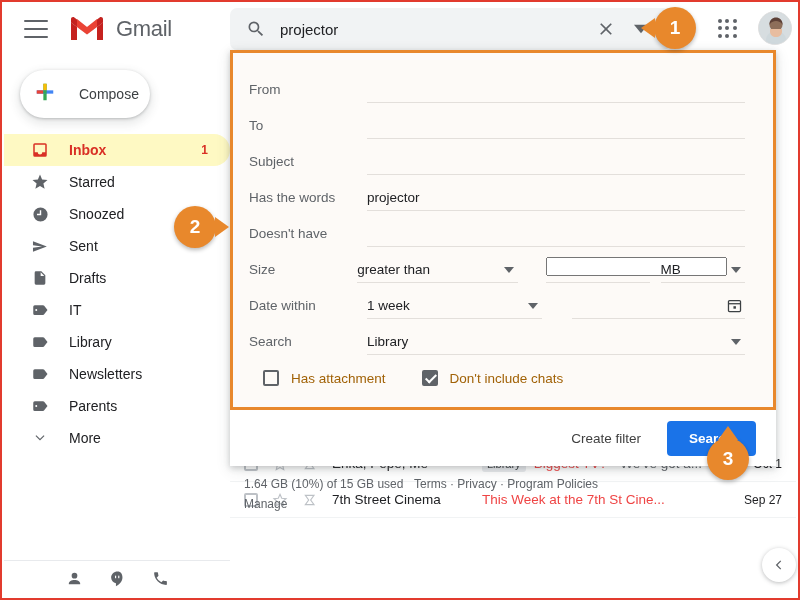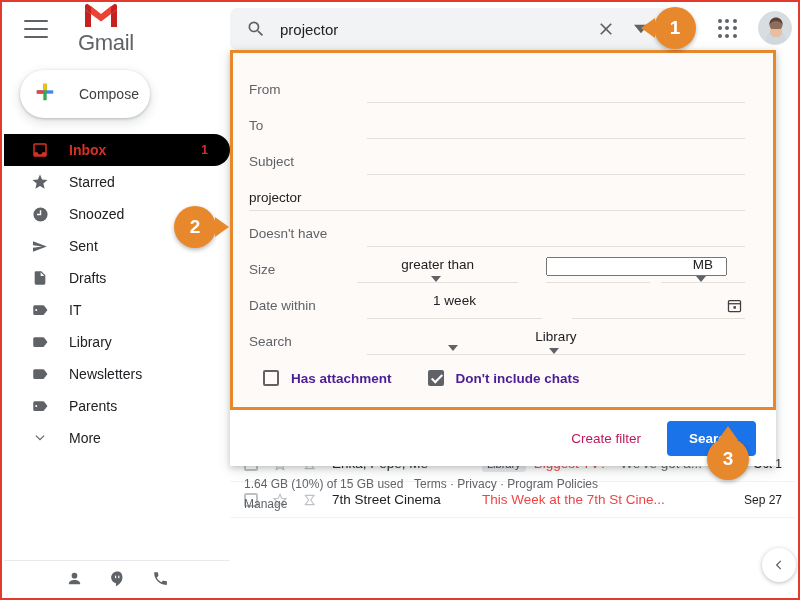--- a/index.html
+++ b/index.html
@@ -21,21 +21,21 @@
   .header {
     position: absolute; left: 0; top: 0; right: 0; height: 54px;
     background: #fff; display: flex; align-items: center;
     z-index: 5;
   }
   .hamburger {
     width: 24px; height: 18px; margin-left: 22px; cursor: pointer;
     display: flex; flex-direction: column; justify-content: space-between;
   }
   .hamburger span { display: block; height: 2px; background: #5f6368; border-radius: 1px; }
-  .gmail-logo { margin-left: 20px; display: flex; align-items: center; flex-direction: column; }
+  .gmail-logo { margin-left: 20px; display: flex; align-items: center; }
   .gmail-word { margin-left: 10px; font-size: 22px; color: #5f6368; letter-spacing: -0.3px; }
 
   .searchbar {
     position: absolute; left: 228px; top: 6px; width: 440px; height: 42px;
     background: #f1f3f4; border-radius: 7px;
     display: flex; align-items: center;
   }
   .search-ico { margin-left: 16px; display: flex; }
   .search-input {
     flex: 1; border: none; background: transparent; outline: none;
@@ -74,21 +74,21 @@
   .compose .lbl { margin-left: 23px; font-size: 14px; color: #3c4043; }
 
   .navlist { margin-top: 16px; }
   .navitem {
     height: 32px; display: flex; align-items: center;
     border-radius: 0 16px 16px 0; padding-left: 26px; cursor: pointer;
     font-size: 14px; color: #202124; position: relative;
   }
   .navitem .ic { width: 20px; display: flex; justify-content: center; align-items: center; }
   .navitem .tx { margin-left: 19px; }
-  .navitem.active { background: #000000; color: #d93025; font-weight: bold; }
+  .navitem.active { background: #fef9c3; color: #d93025; font-weight: bold; }
   .navitem .count { position: absolute; right: 22px; font-size: 12px; font-weight: bold; color: #d93025; }
 
   
   .maincol { position: absolute; left: 228px; top: 54px; right: 2px; bottom: 36px; background: #fff; }
   .msgrow {
     height: 36px; display: flex; align-items: center;
     border-bottom: 1px solid #f1f3f4; padding-left: 14px;
     font-size: 13.5px; color: #202124; cursor: pointer;
   }
   .msgrow .cb {
@@ -129,21 +129,21 @@
     flex: 1; border-bottom: 1px solid #e3dfdb; height: 26px;
     display: flex; align-items: center; position: relative;
   }
   .fline input {
     width: 100%; border: none; outline: none; background: transparent;
     font-size: 13.5px; color: #202124; font-family: "Liberation Sans", sans-serif;
   }
   .sel {
     border-bottom: 1px solid #e3dfdb; height: 26px; display: flex;
     align-items: center; justify-content: space-between; cursor: pointer;
-    font-size: 13.5px; color: #202124; flex-direction: column;
+    font-size: 13.5px; color: #202124;
   }
   .caret-sm {
     width: 0; height: 0; border-left: 5px solid transparent;
     border-right: 5px solid transparent; border-top: 6px solid #5f6368;
     margin-right: 4px;
   }
   .size-sel { width: 175px; }
   .size-gap { width: 30px; }
   .size-num { width: 104px; border-bottom: 1px solid #e3dfdb; height: 26px; }
   .size-gap2 { width: 12px; }
@@ -157,29 +157,29 @@
   .cbox {
     width: 16px; height: 16px; border: 2px solid #5f6368; border-radius: 2px;
     cursor: pointer; background: #fdfaf7;
   }
   .cbox.checked { background: #5f6368; border-color: #5f6368; position: relative; }
   .cbox.checked::after {
     content: ""; position: absolute; left: 4px; top: 0px;
     width: 4px; height: 9px; border: solid #fff; border-width: 0 2px 2px 0;
     transform: rotate(45deg);
   }
-  .cb-label { font-size: 13.5px; color: #4c1d95; margin-left: 12px; font-weight: bold; }
+  .cb-label { font-size: 13.5px; color: #a16207; margin-left: 12px; }
   .cb-gap { width: 36px; }
 
   .panel-actions {
     height: 56px; display: flex; align-items: center; justify-content: flex-end;
     padding-right: 20px; background: #fff;
   }
   .create-filter {
-    font-size: 13.5px; color: #be185d; cursor: pointer; margin-right: 26px;
+    font-size: 13.5px; color: #404040; cursor: pointer; margin-right: 26px;
   }
   .btn-search {
     background: #1a73e8; color: #fff; font-size: 13.5px; font-weight: bold;
     border: none; border-radius: 4px; padding: 10px 22px; cursor: pointer;
     font-family: "Liberation Sans", sans-serif;
   }
 
   
   .bottombar {
     position: absolute; left: 2px; bottom: 2px; width: 226px; height: 36px;
@@ -469,20 +469,21 @@
       </div>
 
       <div class="frow">
         <span class="flabel">Subject</span>
         <span class="fline">
           <input value="" style="">
         </span>
       </div>
 
       <div class="frow">
+        <span class="flabel">Has the words</span>
         <span class="fline">
           <input value="projector" style="">
         </span>
       </div>
 
       <div class="frow">
         <span class="flabel">Doesn't have</span>
         <span class="fline">
           <input value="" style="">
         </span>

